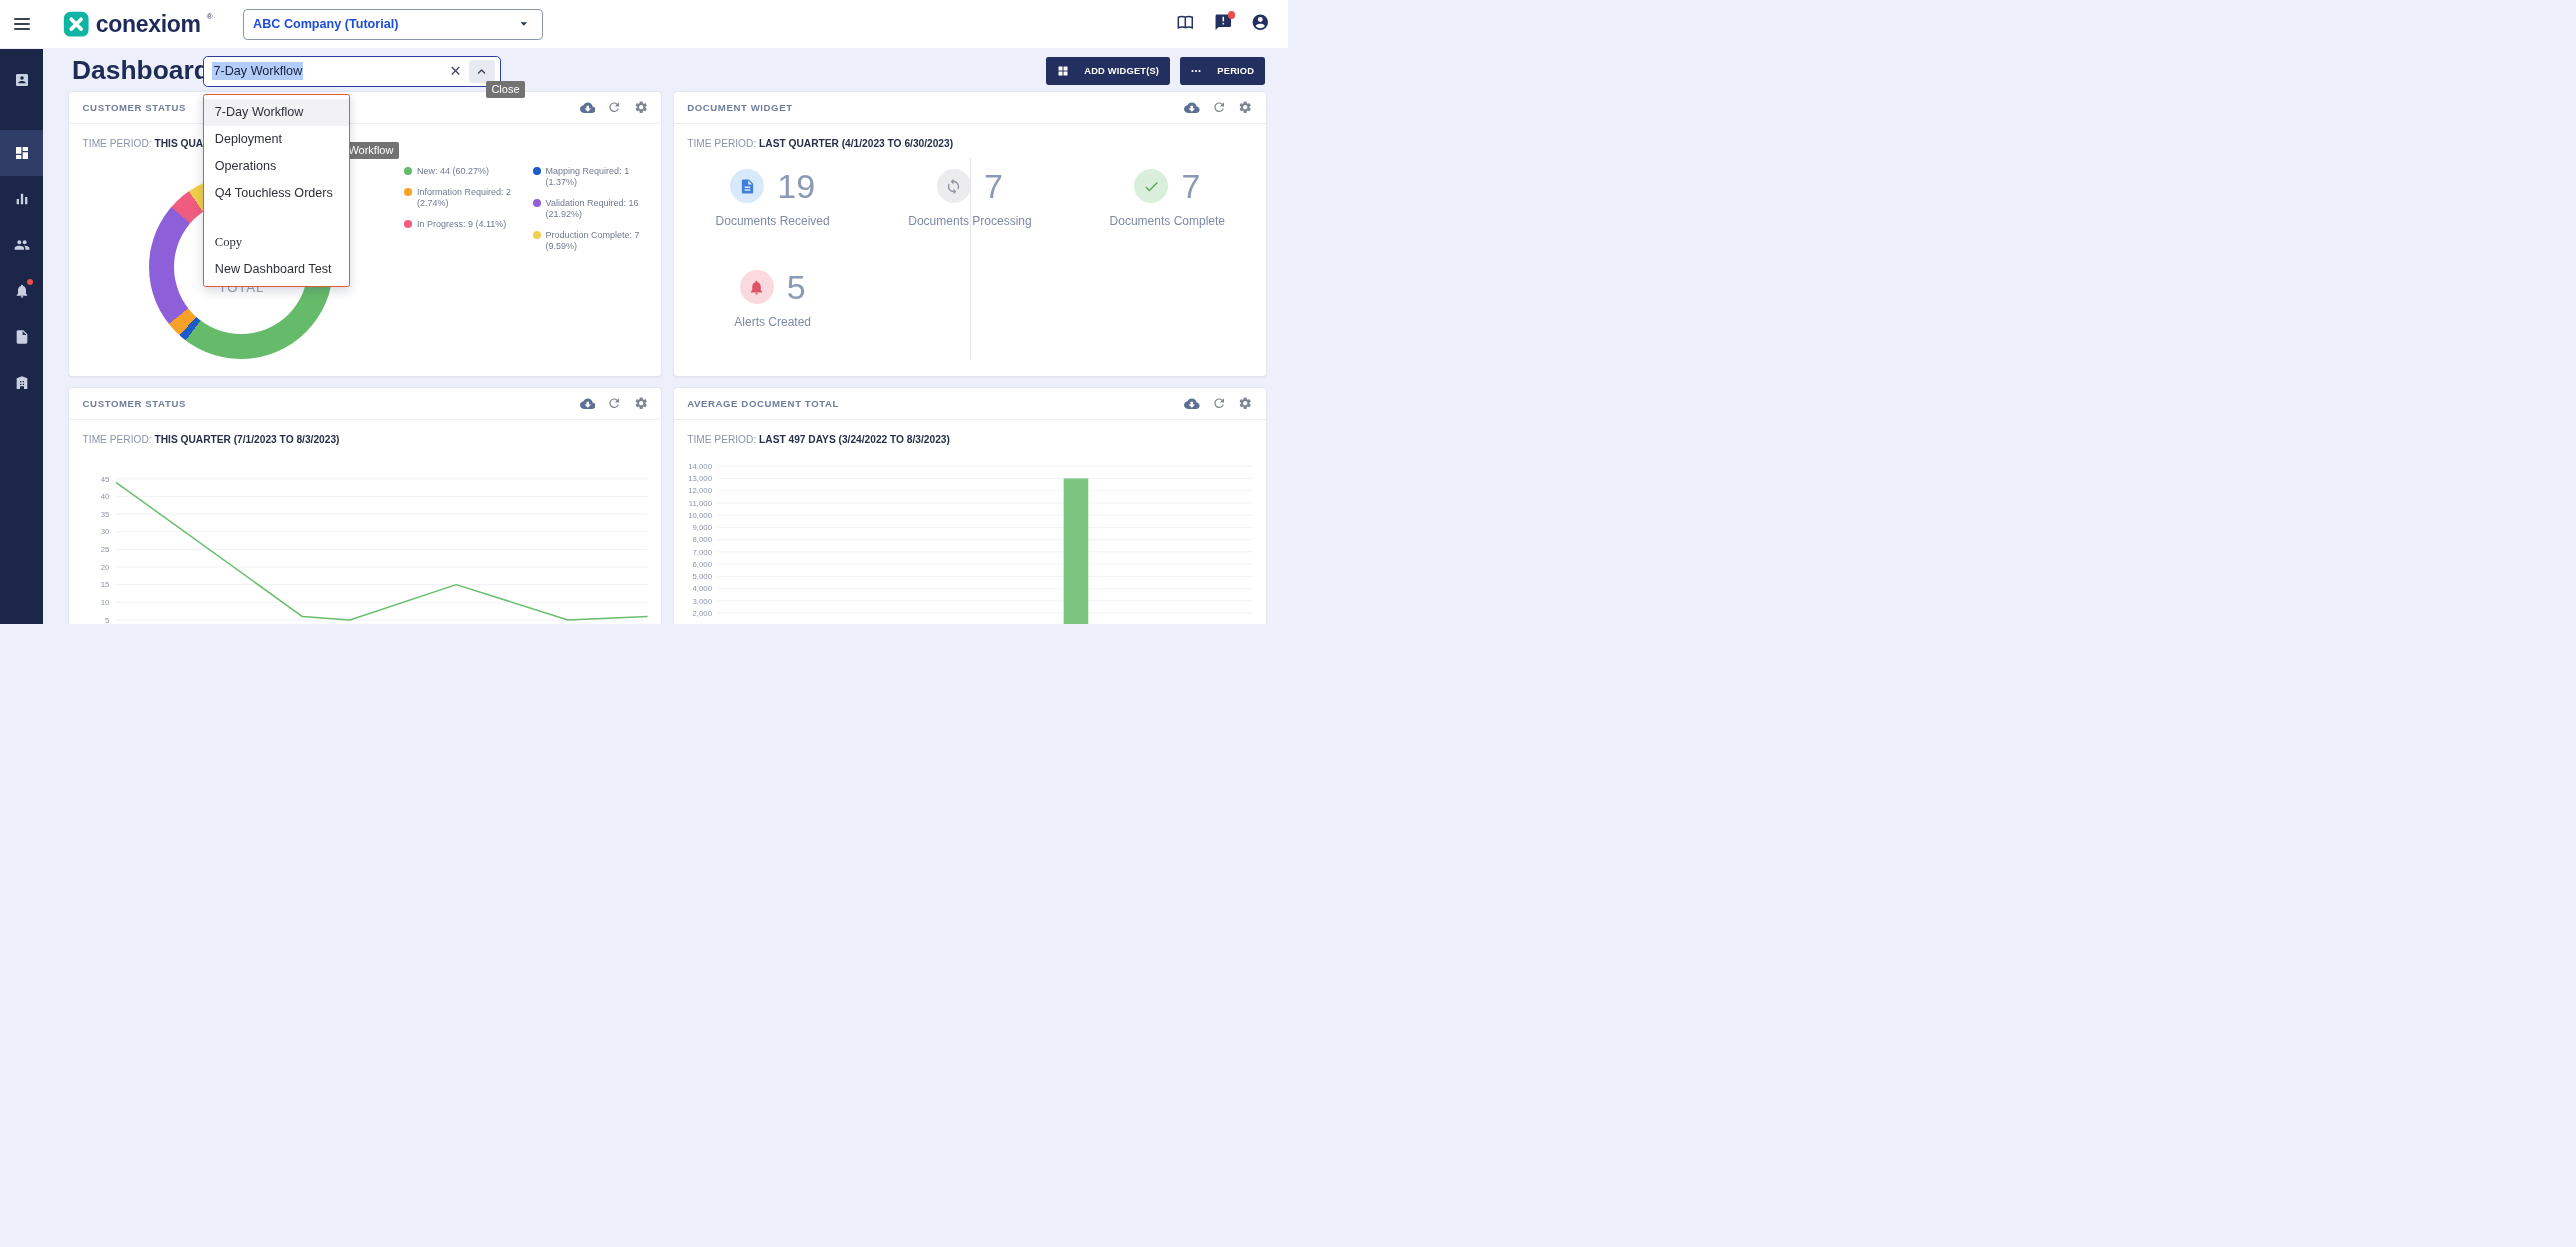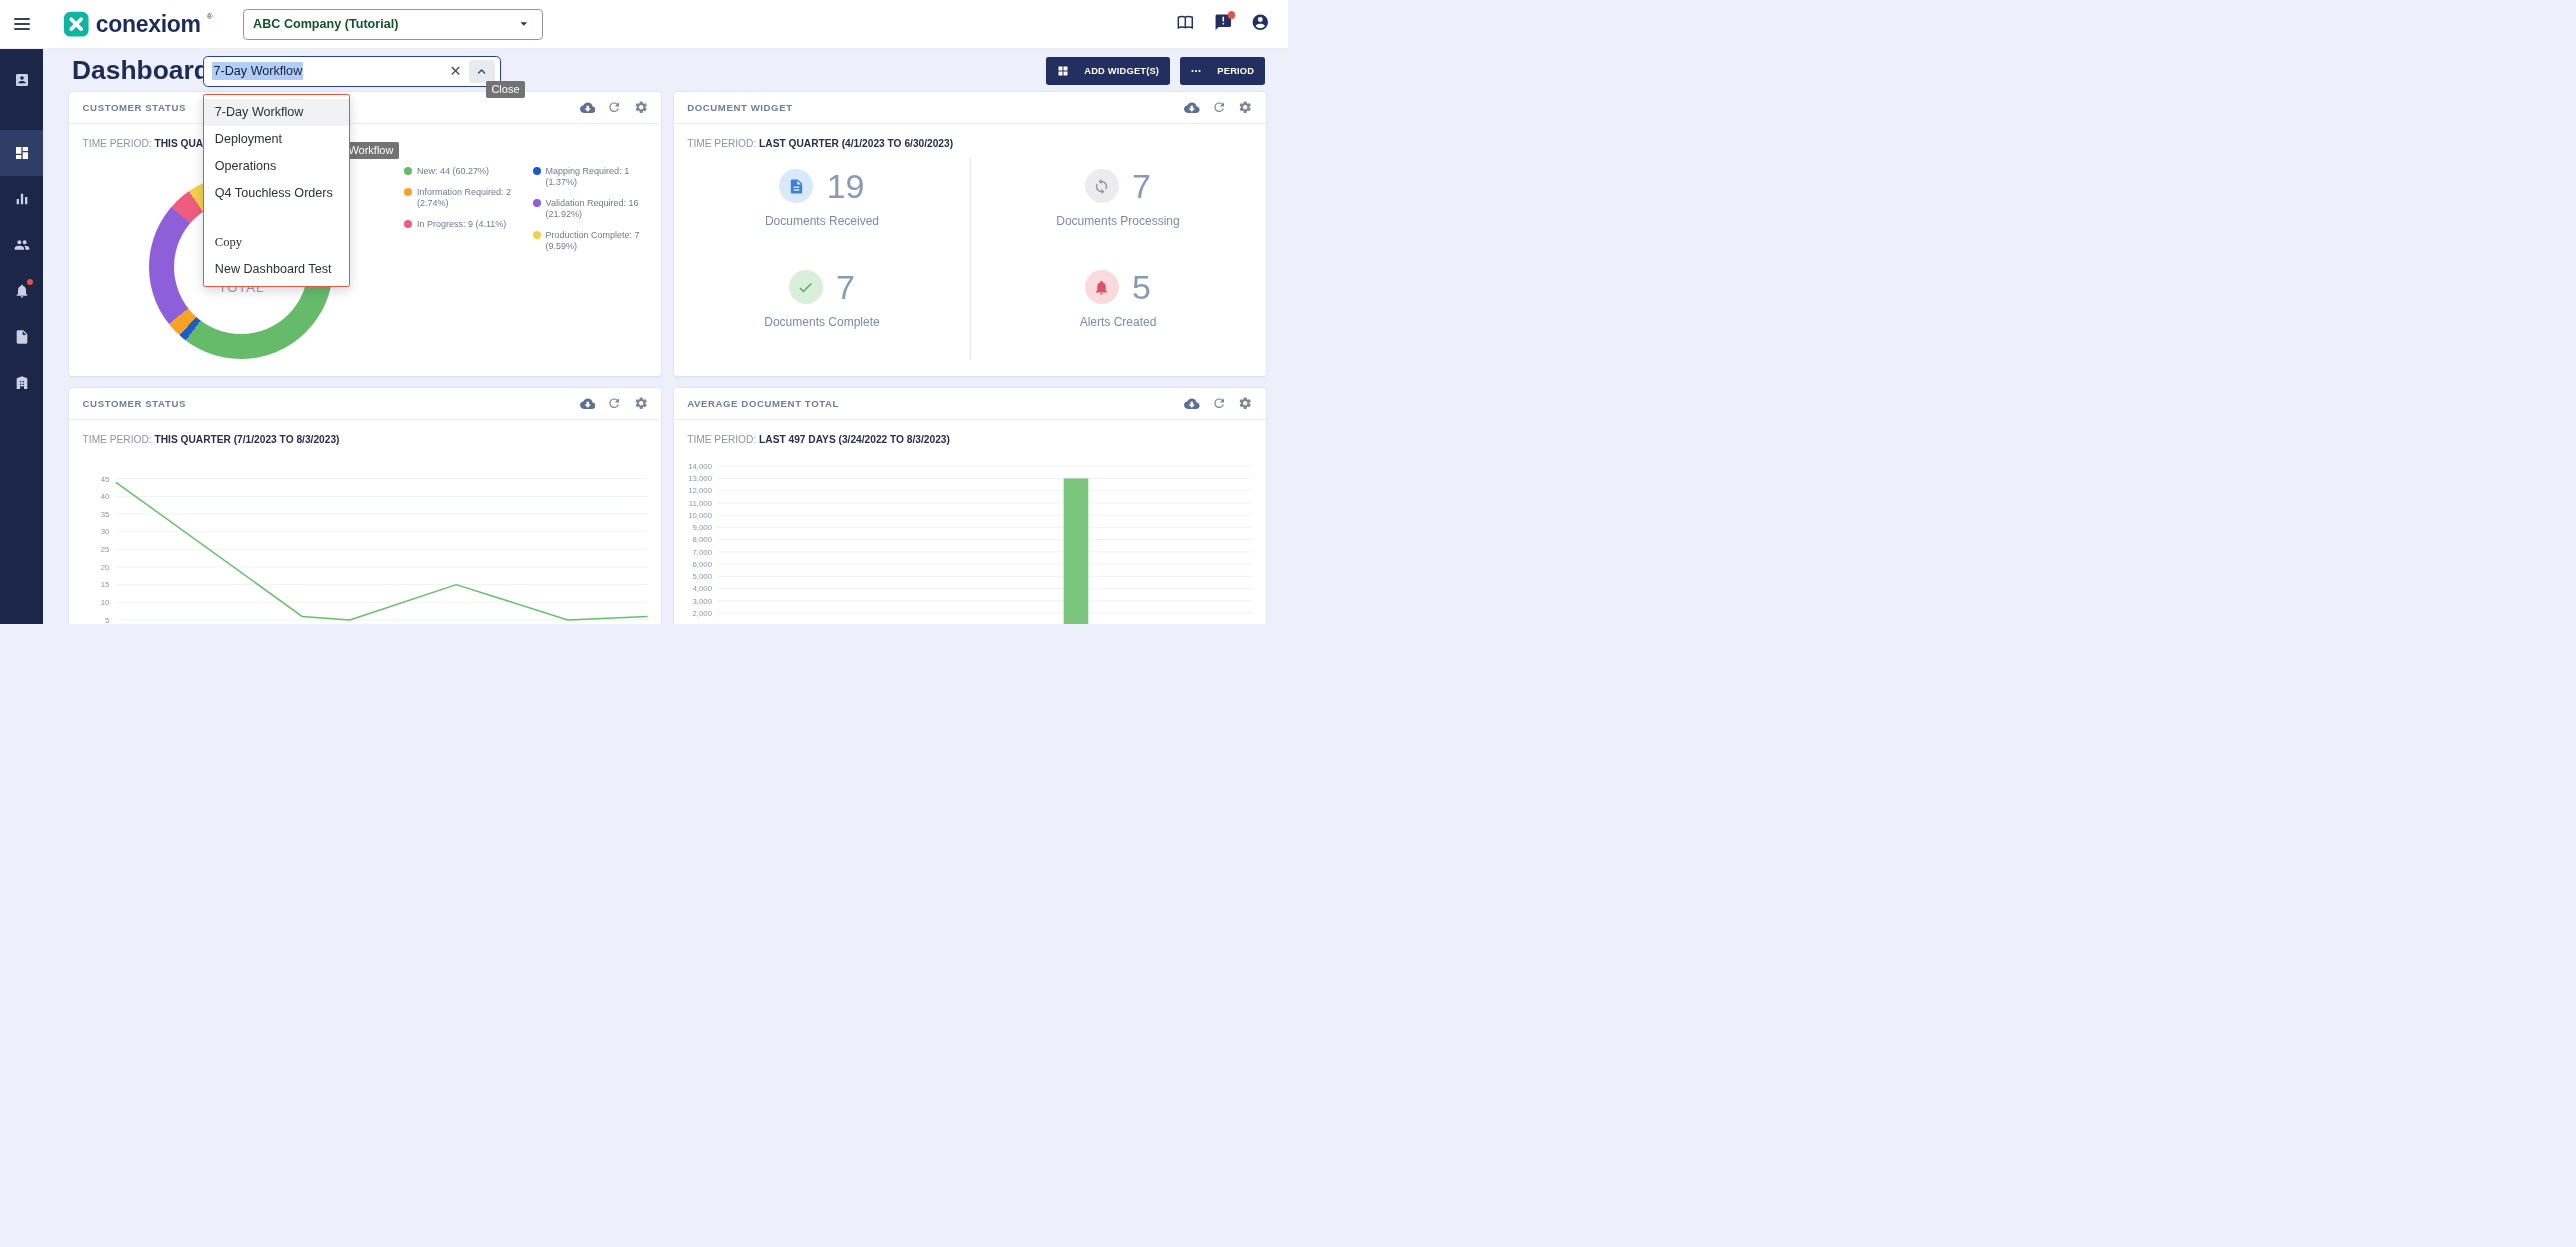--- a/index.html
+++ b/index.html
@@ -16,21 +16,21 @@
   .hamburger { width:43px; height:49px; background:none; border:none; display:flex;
     flex-direction:column; justify-content:center; align-items:center; gap:3.6px; }
   .hamburger span { width:16px; height:1.8px; background:#3b4254; border-radius:1.2px; }
   .logo { display:flex; align-items:flex-start; margin-left:20.4px; gap:6px; }
   .logo-mark { width:26.4px; height:26.4px; }
   .logo-text { font-size:23px; font-weight:700; color:#1e2b5a; letter-spacing:-0.3px; line-height:26.4px; }
   .logo-reg { font-size:7.8px; color:#1e2b5a; margin-top:1.2px; }
   .company-select { margin-left:30px; width:300px; height:31px; background:#fff;
     border:1.2px solid #8a94aa; border-radius:4.2px; display:flex; align-items:center;
     padding:0 9.6px; cursor:pointer; }
-  .company-select .cs-value { font-size:12.6px; font-weight:600; color:#14532d; }
+  .company-select .cs-value { font-size:12.6px; font-weight:600; color:#1d4ed8; }
   .company-select svg { width:15.6px; height:15.6px; color:#2a3550; margin-left:auto; }
   .tb-right { margin-left:auto; display:flex; align-items:center; gap:19px; padding-right:18px; }
   .tb-icon { background:none; border:none; padding:0; color:#232f5e; position:relative; }
   .tb-icon svg { width:18.6px; height:18.6px; }
   .tb-badge { top:-1.8px !important; right:-2.4px !important; width:7.2px !important; height:7.2px !important; }
 
   
   .sidebar { position:absolute; top:49px; left:0; bottom:0; width:43px; background:#1b2648;
     z-index:15; display:flex; flex-direction:column; padding-top:8.4px; }
   .side-item { height:46px; display:flex; align-items:center; justify-content:center;
@@ -99,21 +99,21 @@
     display:flex; flex-direction:column; align-items:center; justify-content:center; gap:1.2px; }
   .donut-total { font-size:35px; color:#8b99b5; }
   .donut-total-label { font-size:13.2px; color:#98a0b2; letter-spacing:0.9px; }
   .legend { position:absolute; left:335px; top:74px; display:flex; gap:9.6px; }
   .legend-col { width:119px; display:flex; flex-direction:column; gap:9.6px; }
   .legend-item { display:flex; gap:4.8px; font-size:9px; color:#707a8f; line-height:1.25; }
   .legend-dot { width:7.8px; height:7.8px; border-radius:50%; flex:none; margin-top:1.2px; }
 
   
   .stats-grid { position:absolute; left:0; top:55px; width:100%; display:grid;
-    grid-template-columns:1fr 1fr; grid-template-rows:101px 101px; }
+    grid-template-columns:1fr 1fr 1fr; grid-template-rows:101px 101px; }
   .stat-cell { display:flex; flex-direction:column; align-items:center; justify-content:center; gap:8.4px; }
   .stat-top { display:flex; align-items:center; gap:13.2px; }
   .stat-icon { width:34px; height:34px; border-radius:50%; display:flex; align-items:center; justify-content:center; }
   .stat-icon svg { width:17px; height:17px; }
   .stat-value { font-size:34px; color:#8b99b5; }
   .stat-label { font-size:12px; color:#7d8aa5; }
   .v-divider { position:absolute; left:296px; top:66px; bottom:15.6px; width:0.6px; background:#e3e5ec; }
 
   
   .chart-svg { position:absolute; left:12px; top:71px; }

